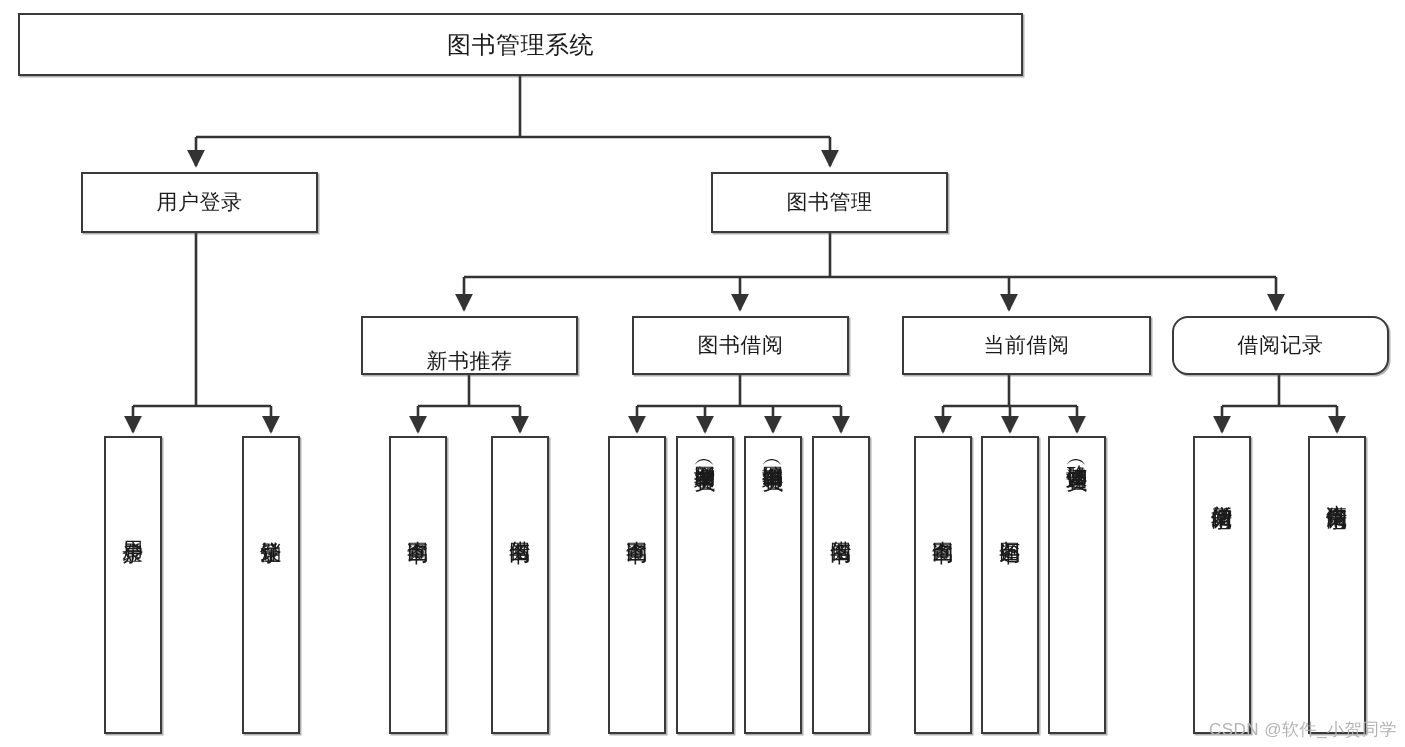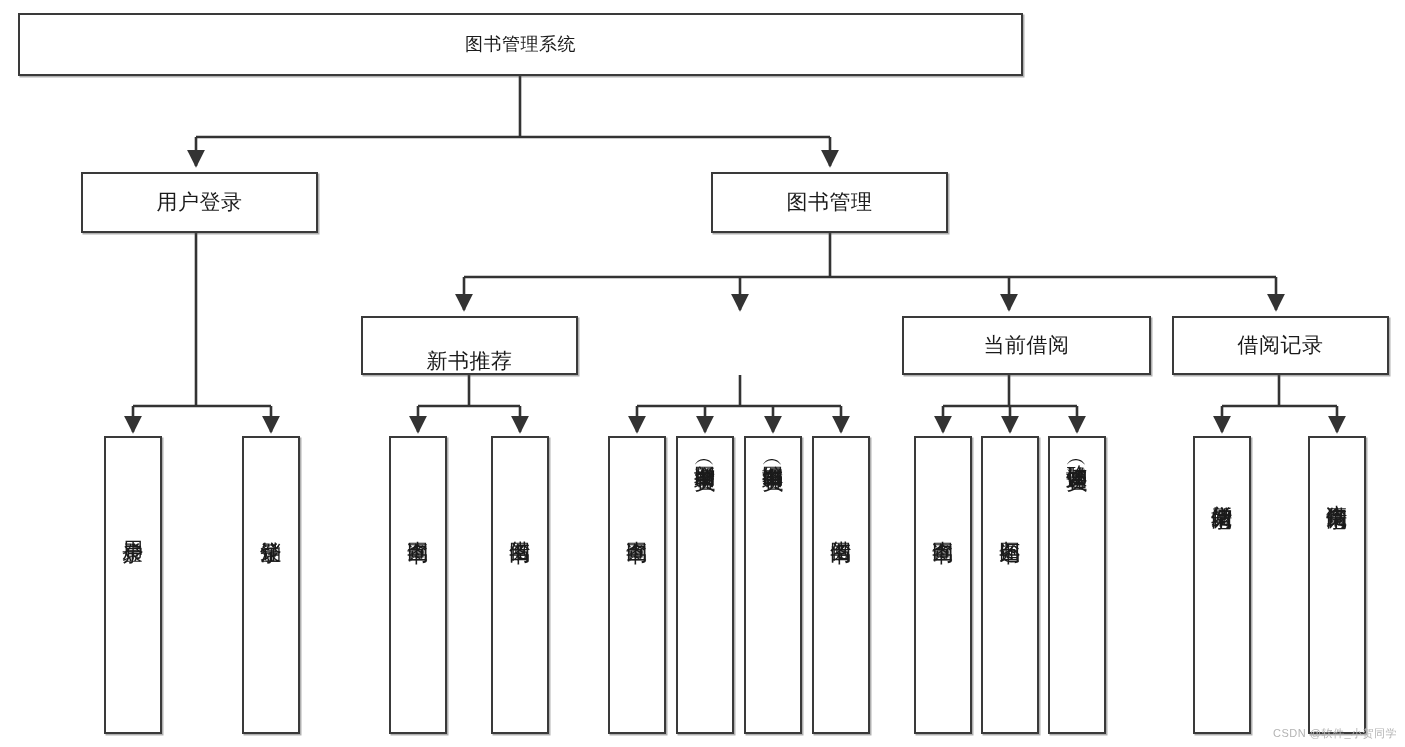--- a/index.html
+++ b/index.html
@@ -53,26 +53,26 @@
   }
   .node.vertical .label {
     writing-mode: vertical-rl;
     text-orientation: upright;
     font-size: 21px;
     line-height: 1.32;
     letter-spacing: 1px;
     white-space: normal;
     max-height: 100%;
   }
-  .node.root .label { font-size: 18px; }
+  .node.root .label { font-size: 24px; }
   .watermark {
     position: absolute;
     right: 8px;
     bottom: 6px;
-    font-size: 11px;
+    font-size: 17px;
     color: #b4b4b4;
     z-index: 5;
     white-space: nowrap;
     letter-spacing: 0.5px;
   }
 </style>
 </head>
 <body>
 
 <div id="canvas">
@@ -134,24 +134,27 @@
   <div class="node" style="left:81px; top:172px; width:237px; height:61px;">
     <span class="label">用户登录</span>
   </div>
   <div class="node" style="left:711px; top:172px; width:237px; height:61px;">
     <span class="label">图书管理</span>
   </div>
 
   <div class="node" style="left:361px; top:316px; width:217px; height:59px;align-items:flex-end;">
     <span class="label">新书推荐</span>
   </div>
+  <div class="node" style="left:632px; top:316px; width:217px; height:59px;">
+    <span class="label">图书借阅</span>
+  </div>
   <div class="node" style="left:902px; top:316px; width:249px; height:59px;">
     <span class="label">当前借阅</span>
   </div>
-  <div class="node" style="left:1172px; top:316px; width:217px; height:59px;">
+  <div class="node" style="left:1172px; top:316px; width:217px; height:59px;border-radius:16px;">
     <span class="label">借阅记录</span>
   </div>
 
   <div class="node vertical" style="left:104px; top:436px; width:58px; height:298px; padding-top:86px;">
     <span class="label">用户登录</span>
   </div>
   <div class="node vertical" style="left:242px; top:436px; width:58px; height:298px; padding-top:86px;">
     <span class="label">注销登录</span>
   </div>
 

